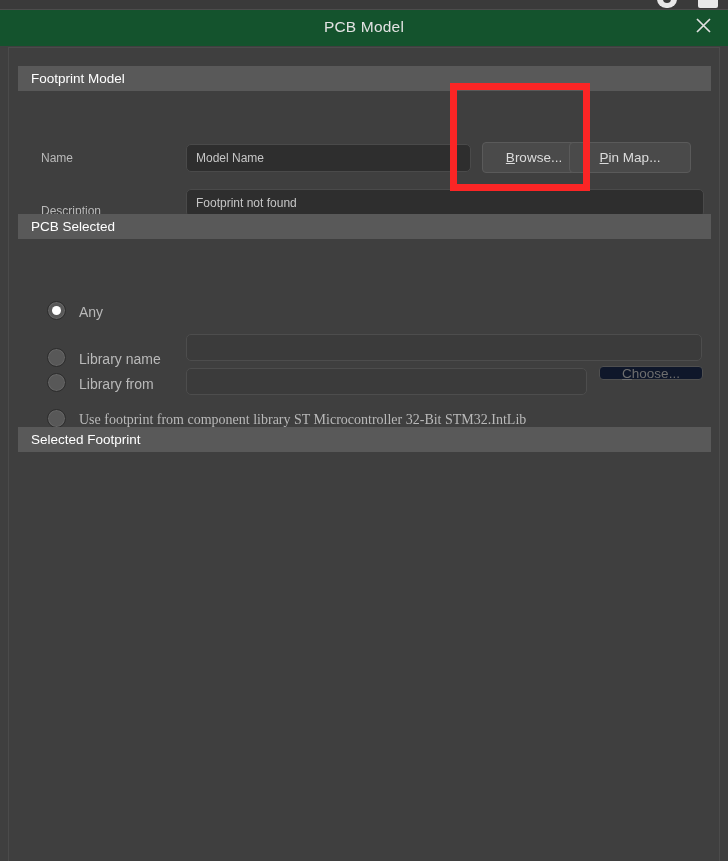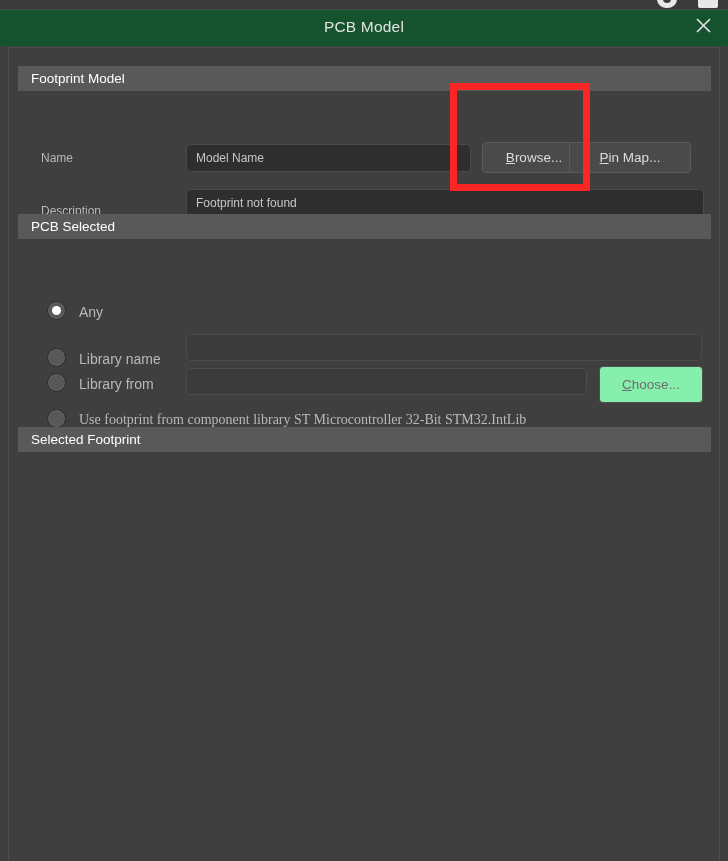--- a/index.html
+++ b/index.html
@@ -148,22 +148,22 @@
     font-size: 13.5px;
     color: #dcdcdc;
     cursor: pointer;
     display: flex;
     align-items: center;
     justify-content: center;
   }
   #btn-browse  { left: 473px; top: 94px; width: 104px; height: 31px; }
   #btn-pin-map { left: 560px; top: 94px; width: 122px; height: 31px; }
   #btn-choose  {
-    left: 590px; top: 318px; width: 104px; height: 37px;
-    background: #86efac; border-color: #4f4f4f; color: #6e6e6e;
+    left: 590px; top: 318px; width: 104px; height: 14px;
+    background: #0f172a; border-color: #4f4f4f; color: #6e6e6e;
     cursor: default;
   }
   .btn u { text-decoration: underline; }
 
   
   .radio-row { position: absolute; display: flex; align-items: flex-end; }
   #row-any          { left: 38px; top: 253px; }
   #row-library-name { left: 38px; top: 300px; }
   #row-library-path { left: 38px; top: 325px; }
   #row-use-footprint{ left: 38px; top: 361px; font-family: Liberation Serif, serif; }

